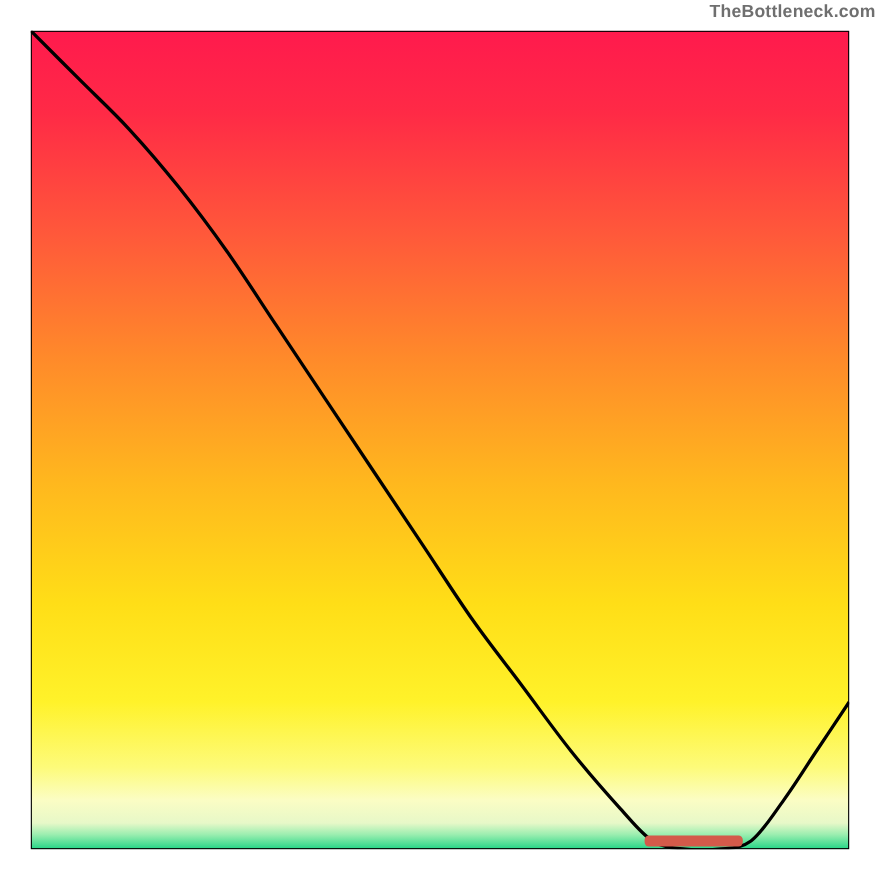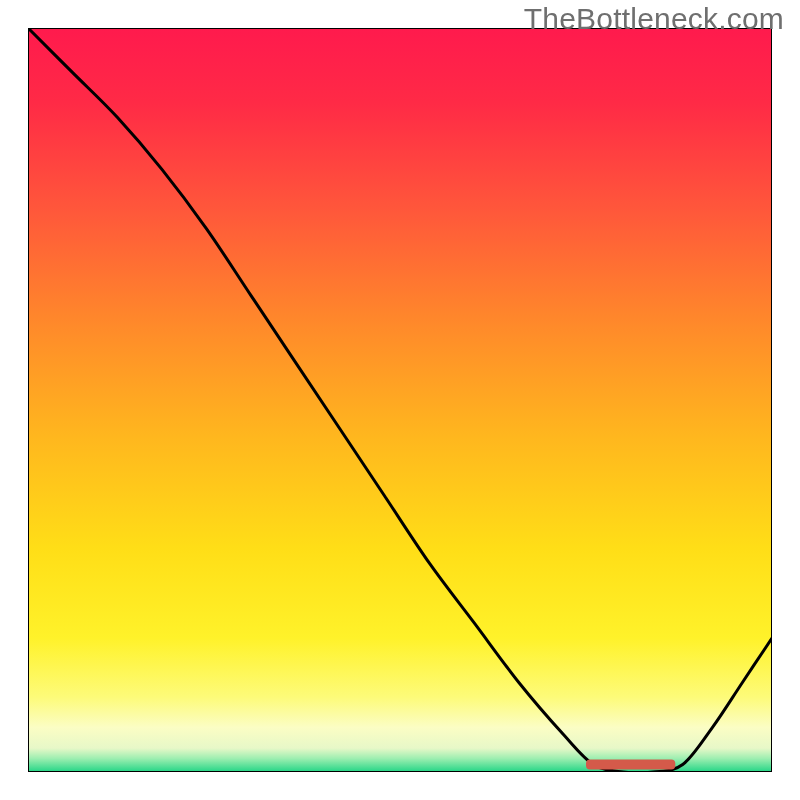--- a/index.html
+++ b/index.html
@@ -12,23 +12,23 @@
     font-family: Arial, Helvetica, sans-serif;
   }
   .frame {
     position: relative;
     width: 800px;
     height: 800px;
   }
   .watermark {
     position: absolute;
     top: 2px;
-    right: 16px;
-    font-size: 30px;
-    font-weight: 400;
+    right: 4px;
+    font-size: 16px;
+    font-weight: 700;
     color: #6f6f6f;
     letter-spacing: 0.2px;
     z-index: 30;
   }
   .plot-border {
     position: absolute;
     left: 28px;
     top: 28px;
     width: 744px;
     height: 744px;

